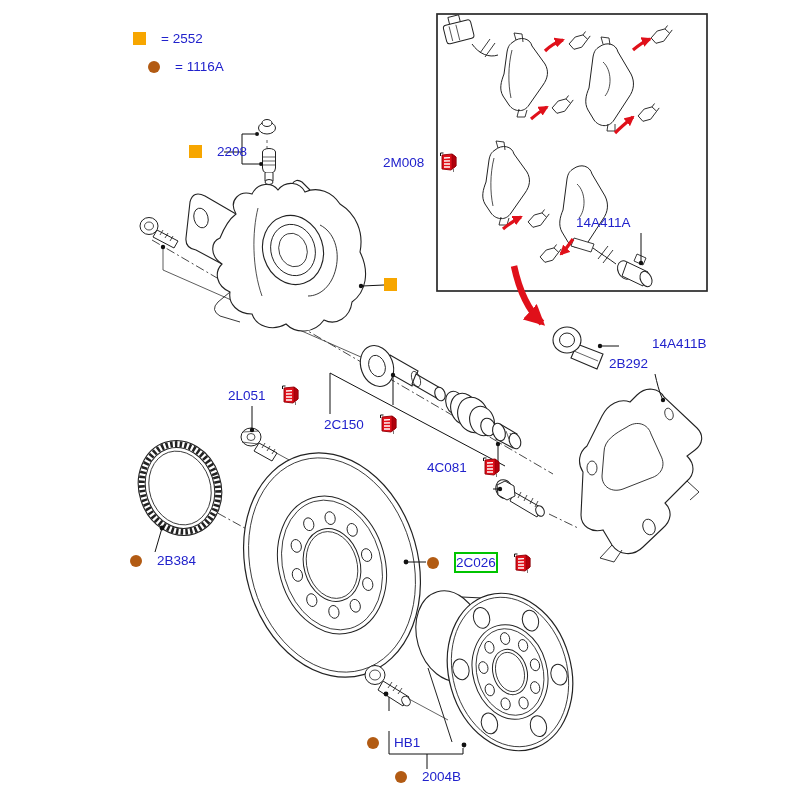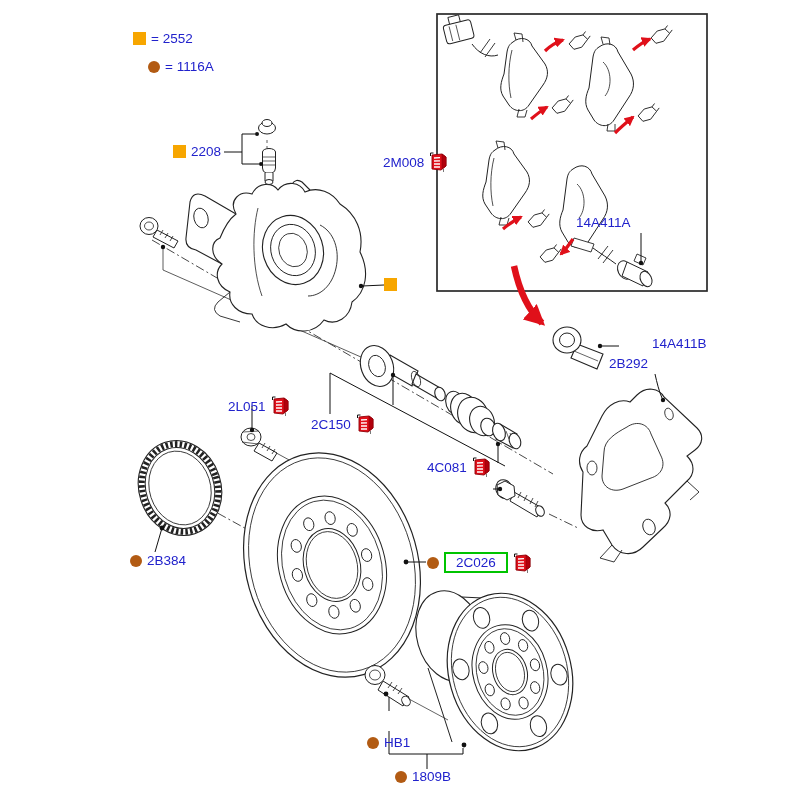--- a/index.html
+++ b/index.html
@@ -1,23 +1,23 @@
 <!DOCTYPE html>
 <html><head>
 <meta charset="utf-8">
 <style>
   html,body{margin:0;padding:0;background:#fff;}
   .canvas{position:relative;width:800px;height:800px;background:#ffffff;outline:1px solid #dcdcdc;
           font-family:"Liberation Sans",sans-serif;overflow:hidden;}
   svg.art{position:absolute;left:0;top:0;}
-  .row{position:absolute;display:flex;align-items:center;gap:5px;white-space:nowrap;}
+  .row{position:absolute;display:flex;align-items:center;gap:15px;white-space:nowrap;}
   .t{font-size:13.5px;color:#2122cc;}
   .sq{width:13px;height:13px;background:#f7a600;display:inline-block;flex:none;}
   .bdot{width:12px;height:12px;border-radius:50%;background:#b25b13;display:inline-block;flex:none;}
-  .hl{border:2px solid #00c400;padding:0 10px;line-height:16px;background:#fff;}
+  .hl{border:2px solid #00c400;padding:0 0;line-height:16px;background:#fff;}
   .part-icon{width:19px;height:20px;flex:none;cursor:pointer;}
 </style>
 </head>
 <body>
 
 <div class="canvas">
 
 <svg class="art" width="800" height="800" viewBox="0 0 800 800">
   <defs>
     <marker id="rah" viewBox="0 0 10 10" refX="8" refY="5" markerWidth="3.2" markerHeight="3.2" orient="auto">
@@ -304,21 +304,21 @@
 
 <div class="row" style="left:133px;top:31px">
   <span class="sq"></span>
   <span class="t">= 2552</span>
 </div>
 <div class="row" style="left:148px;top:59px">
   <span class="bdot"></span>
   <span class="t">= 1116A</span>
 </div>
 
-<div class="row" style="left:173px;top:144px">
+<div class="row" style="left:189px;top:144px">
   <span class="sq"></span>
   <span class="t">2208</span>
 </div>
 
 <div class="row" style="left:383px;top:152px">
   <span class="t">2M008</span>
   <svg class="part-icon" viewBox="0 0 19 20">
         <use href="#sym-part-icon"></use>
       </svg>
 </div>
@@ -328,28 +328,28 @@
 </div>
 
 <div class="row" style="left:652px;top:336px">
   <span class="t">14A411B</span>
 </div>
 
 <div class="row" style="left:609px;top:356px">
   <span class="t">2B292</span>
 </div>
 
-<div class="row" style="left:228px;top:396px">
+<div class="row" style="left:228px;top:385px">
   <span class="t">2L051</span>
   <svg class="part-icon" viewBox="0 0 19 20">
         <use href="#sym-part-icon"></use>
       </svg>
 </div>
 
-<div class="row" style="left:311px;top:414px">
+<div class="row" style="left:324px;top:414px">
   <span class="t">2C150</span>
   <svg class="part-icon" viewBox="0 0 19 20">
         <use href="#sym-part-icon"></use>
       </svg>
 </div>
 
 <div class="row" style="left:427px;top:457px">
   <span class="t">4C081</span>
   <svg class="part-icon" viewBox="0 0 19 20">
         <use href="#sym-part-icon"></use>
@@ -369,16 +369,16 @@
       </svg>
 </div>
 
 <div class="row" style="left:367px;top:735px">
   <span class="bdot"></span>
   <span class="t">HB1</span>
 </div>
 
 <div class="row" style="left:395px;top:769px">
   <span class="bdot"></span>
-  <span class="t">1809B</span>
+  <span class="t">2004B</span>
 </div>
 
 </div>
 
 </body></html>

